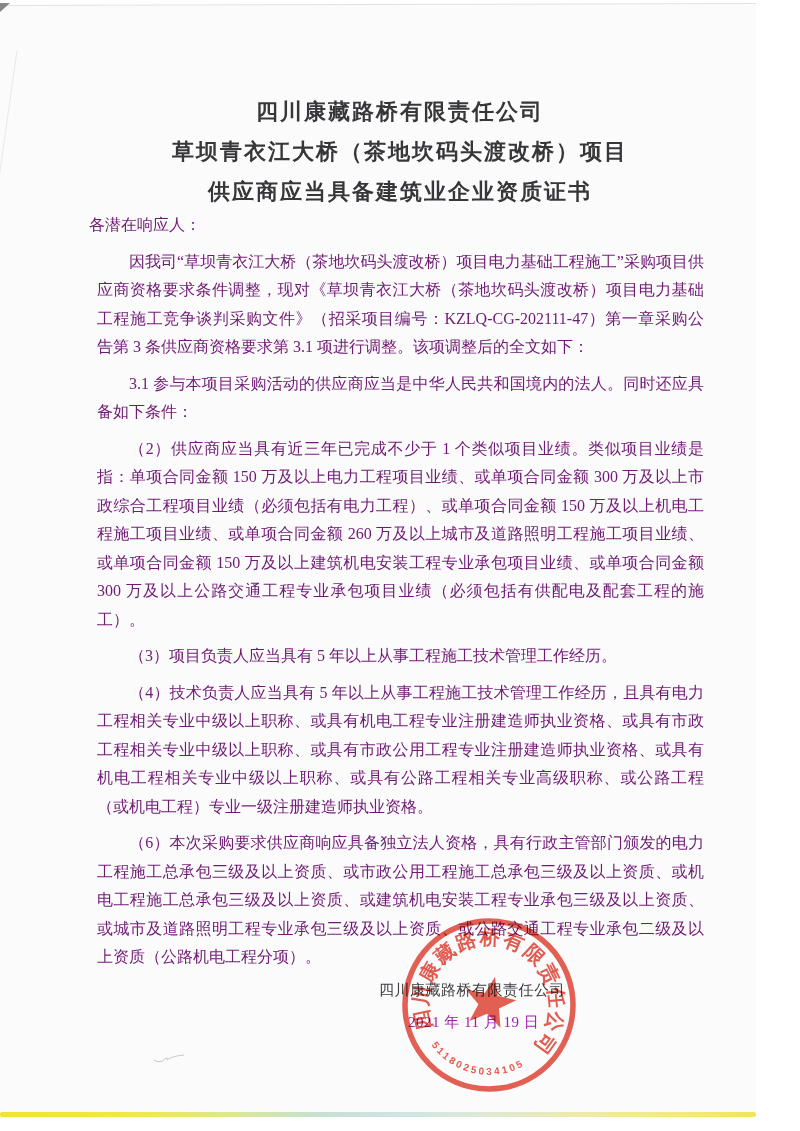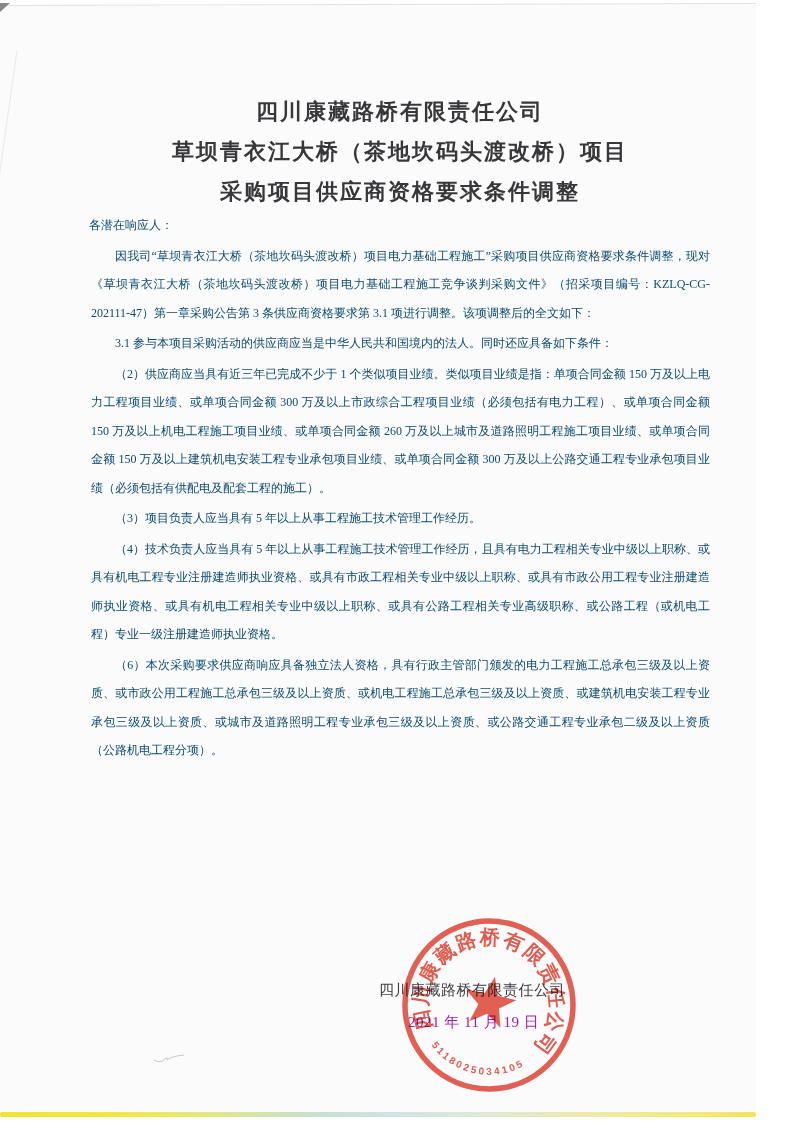--- a/index.html
+++ b/index.html
@@ -75,30 +75,30 @@
     font-weight: 700;
     font-size: 22px;
     line-height: 40px;
     letter-spacing: 2px;
     color: #37373a;
   }
   .body-block {
     position: absolute;
     left: 89px; top: 211px;
     width: 623px;
-    font-size: 12px;
+    font-size: 16px;
     line-height: 28.5px;
     text-align: justify;
-    color: #0c4a6e;
+    color: #701a75;
   }
   .salutation {
     text-indent: 0;
   }
   .body-block p {
-    margin: 2px;
+    margin: 8px;
     text-indent: 2em;
   }
   
   .sig-company {
     position: absolute;
     left: 379px; top: 981px;
     font-size: 15px;
     letter-spacing: 0.5px;
     color: #3d3d40;
     white-space: nowrap;
@@ -127,21 +127,21 @@
 
 <div class="page">
 
   <div class="top-edge"></div>
   <div class="corner-mark"></div>
   <div class="left-scratch"></div>
 
   <div class="title-block">
     <div class="title-line">四川康藏路桥有限责任公司</div>
     <div class="title-line">草坝青衣江大桥（茶地坎码头渡改桥）项目</div>
-    <div class="title-line">采购项目供应商资格要求条件调整</div>
+    <div class="title-line">供应商应当具备建筑业企业资质证书</div>
   </div>
 
   <div class="body-block">
     <div class="salutation">各潜在响应人：</div>
     <p>因我司“草坝青衣江大桥（茶地坎码头渡改桥）项目电力基础工程施工”采购项目供应商资格要求条件调整，现对《草坝青衣江大桥（茶地坎码头渡改桥）项目电力基础工程施工竞争谈判采购文件》（招采项目编号：KZLQ-CG-202111-47）第一章采购公告第 3 条供应商资格要求第 3.1 项进行调整。该项调整后的全文如下：</p>
     <p>3.1 参与本项目采购活动的供应商应当是中华人民共和国境内的法人。同时还应具备如下条件：</p>
     <p>（2）供应商应当具有近三年已完成不少于 1 个类似项目业绩。类似项目业绩是指：单项合同金额 150 万及以上电力工程项目业绩、或单项合同金额 300 万及以上市政综合工程项目业绩（必须包括有电力工程）、或单项合同金额 150 万及以上机电工程施工项目业绩、或单项合同金额 260 万及以上城市及道路照明工程施工项目业绩、或单项合同金额 150 万及以上建筑机电安装工程专业承包项目业绩、或单项合同金额 300 万及以上公路交通工程专业承包项目业绩（必须包括有供配电及配套工程的施工）。</p>
     <p>（3）项目负责人应当具有 5 年以上从事工程施工技术管理工作经历。</p>
     <p>（4）技术负责人应当具有 5 年以上从事工程施工技术管理工作经历，且具有电力工程相关专业中级以上职称、或具有机电工程专业注册建造师执业资格、或具有市政工程相关专业中级以上职称、或具有市政公用工程专业注册建造师执业资格、或具有机电工程相关专业中级以上职称、或具有公路工程相关专业高级职称、或公路工程（或机电工程）专业一级注册建造师执业资格。</p>
     <p>（6）本次采购要求供应商响应具备独立法人资格，具有行政主管部门颁发的电力工程施工总承包三级及以上资质、或市政公用工程施工总承包三级及以上资质、或机电工程施工总承包三级及以上资质、或建筑机电安装工程专业承包三级及以上资质、或城市及道路照明工程专业承包三级及以上资质、或公路交通工程专业承包二级及以上资质（公路机电工程分项）。</p>

